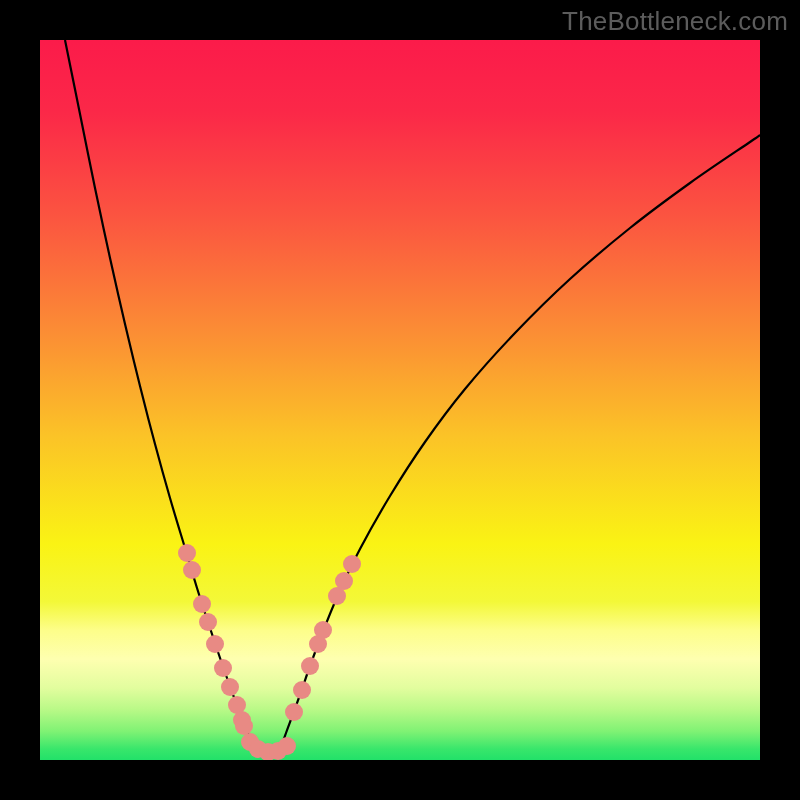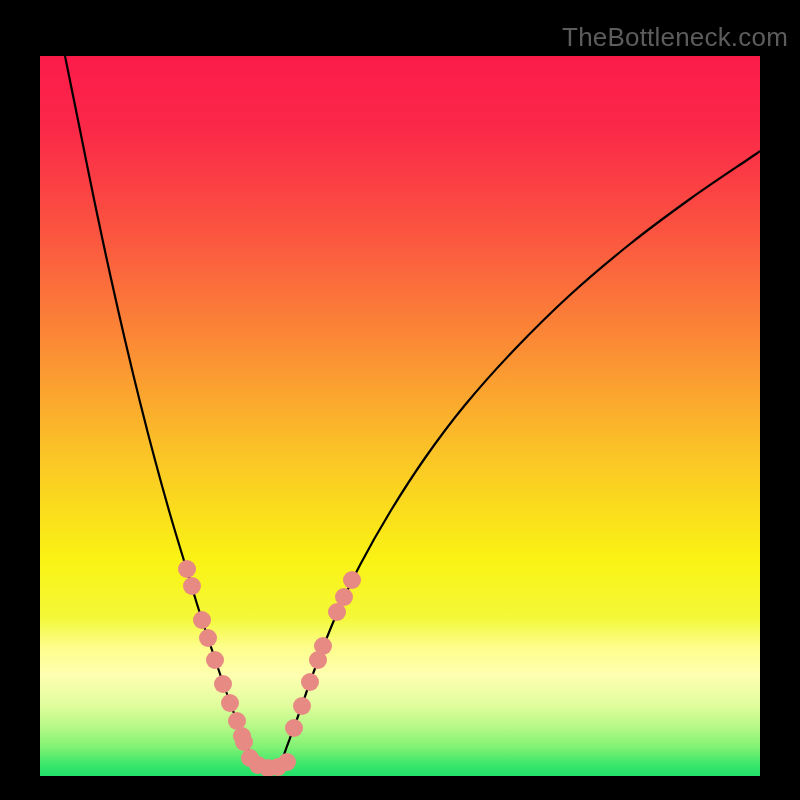--- a/index.html
+++ b/index.html
@@ -10,21 +10,20 @@
     background: #000;
     overflow: hidden;
   }
   .frame {
     position: absolute;
     left: 0;
     top: 0;
     width: 800px;
     height: 636px;
     background: #000;
-    margin-top: 16px;
   }
   .plot-area {
     position: absolute;
     left: 40px;
     top: 40px;
     width: 720px;
     height: 720px;
     overflow: hidden;
   }
   .gradient {

